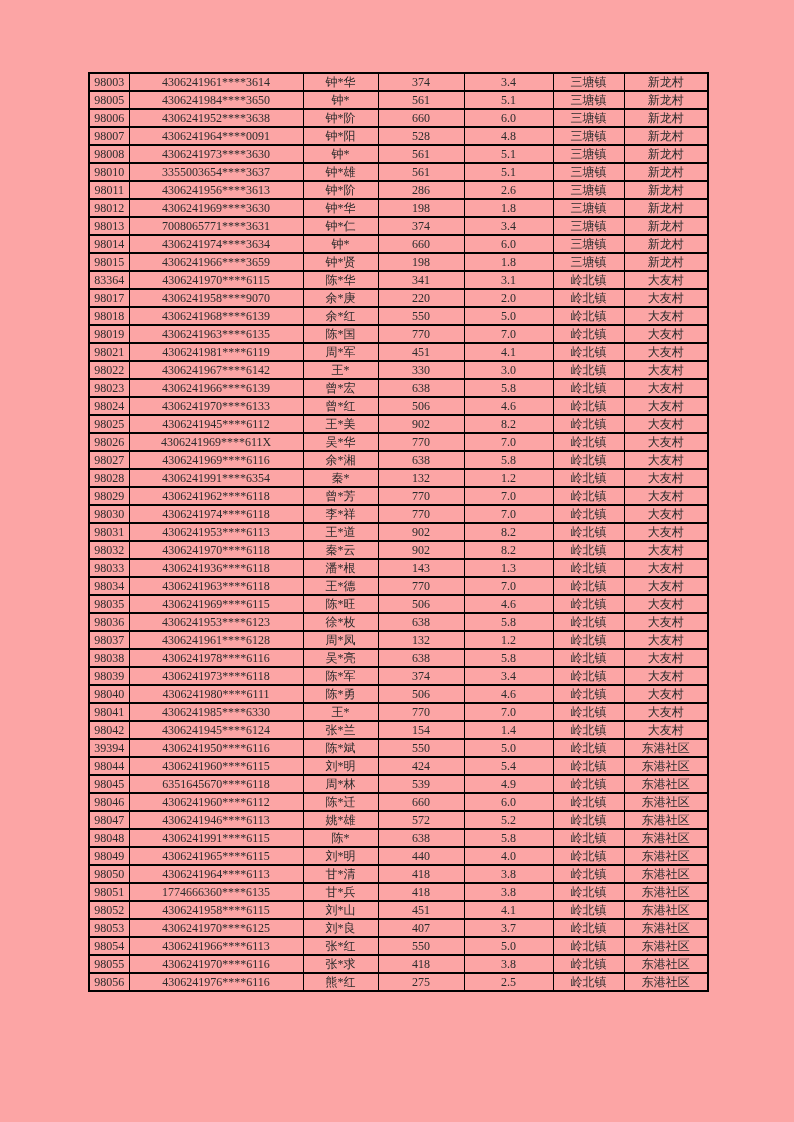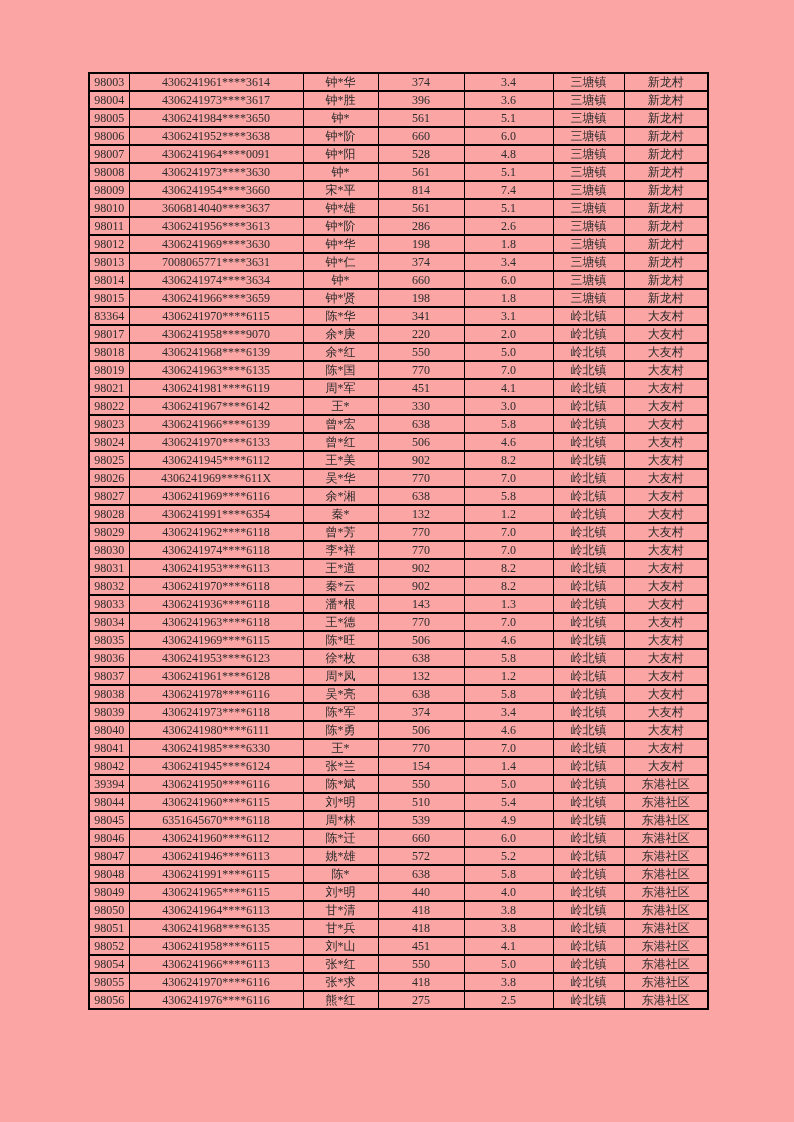--- a/index.html
+++ b/index.html
@@ -67,29 +67,20 @@
         <tr>
       <td class="num">98003</td>
       <td class="num">4306241961****3614</td>
       <td>钟*华</td>
       <td class="num">374</td>
       <td class="num">3.4</td>
       <td>三塘镇</td>
       <td>新龙村</td>
     </tr>
         <tr>
-      <td class="num">98004</td>
-      <td class="num">4306241973****3617</td>
-      <td>钟*胜</td>
-      <td class="num">396</td>
-      <td class="num">3.6</td>
-      <td>三塘镇</td>
-      <td>新龙村</td>
-    </tr>
-        <tr>
       <td class="num">98005</td>
       <td class="num">4306241984****3650</td>
       <td>钟*</td>
       <td class="num">561</td>
       <td class="num">5.1</td>
       <td>三塘镇</td>
       <td>新龙村</td>
     </tr>
         <tr>
       <td class="num">98006</td>
@@ -112,31 +103,22 @@
         <tr>
       <td class="num">98008</td>
       <td class="num">4306241973****3630</td>
       <td>钟*</td>
       <td class="num">561</td>
       <td class="num">5.1</td>
       <td>三塘镇</td>
       <td>新龙村</td>
     </tr>
         <tr>
-      <td class="num">98009</td>
-      <td class="num">4306241954****3660</td>
-      <td>宋*平</td>
-      <td class="num">814</td>
-      <td class="num">7.4</td>
-      <td>三塘镇</td>
-      <td>新龙村</td>
-    </tr>
-        <tr>
       <td class="num">98010</td>
-      <td class="num">3606814040****3637</td>
+      <td class="num">3355003654****3637</td>
       <td>钟*雄</td>
       <td class="num">561</td>
       <td class="num">5.1</td>
       <td>三塘镇</td>
       <td>新龙村</td>
     </tr>
         <tr>
       <td class="num">98011</td>
       <td class="num">4306241956****3613</td>
       <td>钟*阶</td>
@@ -421,21 +403,21 @@
       <td>陈*斌</td>
       <td class="num">550</td>
       <td class="num">5.0</td>
       <td>岭北镇</td>
       <td>东港社区</td>
     </tr>
         <tr>
       <td class="num">98044</td>
       <td class="num">4306241960****6115</td>
       <td>刘*明</td>
-      <td class="num">510</td>
+      <td class="num">424</td>
       <td class="num">5.4</td>
       <td>岭北镇</td>
       <td>东港社区</td>
     </tr>
         <tr>
       <td class="num">98045</td>
       <td class="num">6351645670****6118</td>
       <td>周*林</td>
       <td class="num">539</td>
       <td class="num">4.9</td>
@@ -482,33 +464,42 @@
       <td class="num">98050</td>
       <td class="num">4306241964****6113</td>
       <td>甘*清</td>
       <td class="num">418</td>
       <td class="num">3.8</td>
       <td>岭北镇</td>
       <td>东港社区</td>
     </tr>
         <tr>
       <td class="num">98051</td>
-      <td class="num">4306241968****6135</td>
+      <td class="num">1774666360****6135</td>
       <td>甘*兵</td>
       <td class="num">418</td>
       <td class="num">3.8</td>
       <td>岭北镇</td>
       <td>东港社区</td>
     </tr>
         <tr>
       <td class="num">98052</td>
       <td class="num">4306241958****6115</td>
       <td>刘*山</td>
       <td class="num">451</td>
       <td class="num">4.1</td>
+      <td>岭北镇</td>
+      <td>东港社区</td>
+    </tr>
+        <tr>
+      <td class="num">98053</td>
+      <td class="num">4306241970****6125</td>
+      <td>刘*良</td>
+      <td class="num">407</td>
+      <td class="num">3.7</td>
       <td>岭北镇</td>
       <td>东港社区</td>
     </tr>
         <tr>
       <td class="num">98054</td>
       <td class="num">4306241966****6113</td>
       <td>张*红</td>
       <td class="num">550</td>
       <td class="num">5.0</td>
       <td>岭北镇</td>

